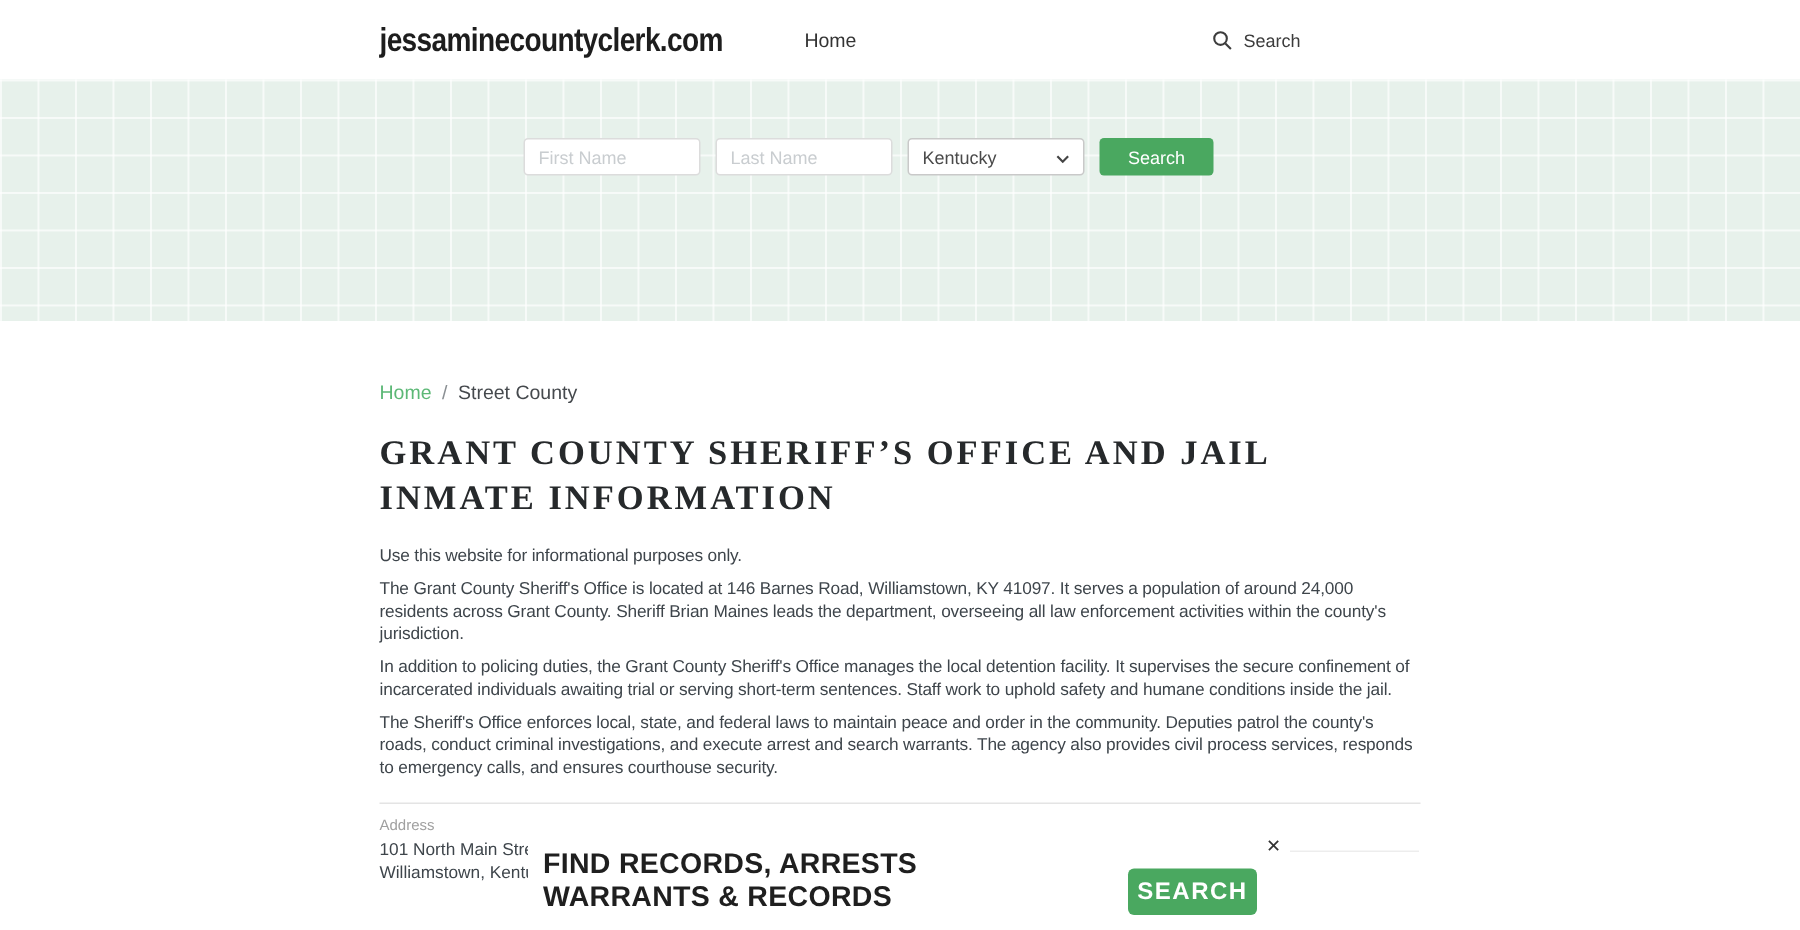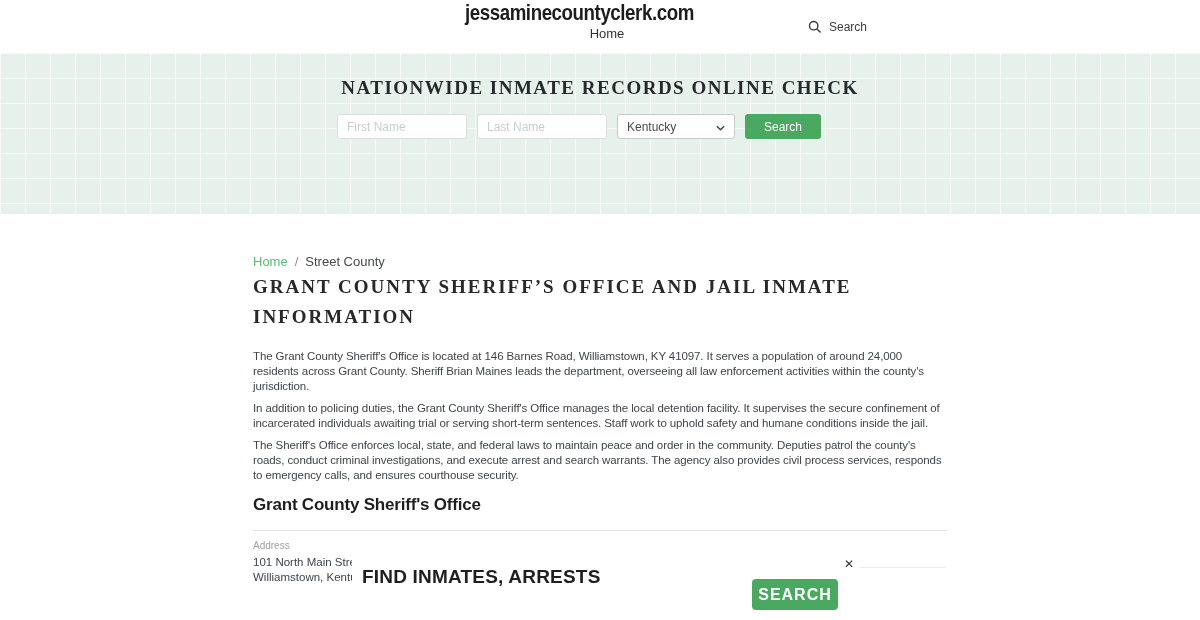--- a/index.html
+++ b/index.html
@@ -3,21 +3,21 @@
 <meta charset="utf-8">
 <style>
   * { box-sizing: border-box; }
   html,body { margin:0; padding:0; }
   body {
     width:1200px; height:620px; overflow:hidden; position:relative;
     background:#ffffff;
     font-family:"Liberation Sans", sans-serif;
     -webkit-font-smoothing:antialiased;
   }
-  .container { width:694px; margin:0 auto; position:relative;flex-direction:column; }
+  .container { width:694px; margin:0 auto; position:relative; }
 
   
   .site-header { height:53px; background:#fff; }
   .header-inner { height:53px; display:flex; align-items:center; }
   .logo {
     display:inline-block; font-weight:bold; font-size:22px; letter-spacing:-0.5px;
     color:#1d1d1d; text-decoration:none;
     transform:scaleX(.85); transform-origin:left center; white-space:nowrap;
   }
   .nav-home { margin-left:14px; font-size:13px; color:#333; text-decoration:none; }
@@ -39,43 +39,43 @@
   .hero-title {
     margin:0; font-family:"Liberation Serif", serif; font-weight:700;
     font-size:19px; letter-spacing:1.5px; color:#262a2c;
   }
   .hero-subtitle { margin:11px 0 0; font-size:13px; color:#3f464b; }
   .hero-form {
     margin-top:15px; display:flex; justify-content:center; align-items:center; gap:10px;
     transform:translateX(-21px);
   }
   .hero-form input {
-    width:130px; height:25px; border:1px solid #dcdcdc; border-radius:3px;
+    width:118px; height:25px; border:1px solid #dcdcdc; border-radius:3px;
     padding:0 9px; font-size:12px; color:#555; background:#fff; outline:none;
     font-family:"Liberation Sans", sans-serif;
   }
   .hero-form input::placeholder { color:#c9cdd0; }
   .state-select {
     width:118px; height:25px; border:1px solid #c9c9c9; border-radius:3px; background:#fff;
     display:flex; align-items:center; justify-content:space-between;
     padding:0 9px; font-size:12px; color:#4a4a4a; cursor:pointer;
   }
   .hero-search-btn {
     width:76px; height:25px; border:none; border-radius:3px; background:#4aa860;
     color:#fff; font-size:12px; cursor:pointer; font-family:"Liberation Sans", sans-serif;
   }
 
   
   main.container { padding-top:40px; }
   .breadcrumb { font-size:13px; color:#45494d; }
   .breadcrumb a { color:#5cb876; text-decoration:none; }
   .breadcrumb .sep { margin:0 7px; color:#8a8f93; }
   .page-heading {
-    margin:3px 0 0; font-family:"Liberation Serif", serif; font-weight:700;
-    font-size:19px; line-height:30px; letter-spacing:2px; color:#26292b;
+    margin:18px 0 0; font-family:"Liberation Serif", serif; font-weight:700;
+    font-size:23px; line-height:30px; letter-spacing:2px; color:#26292b;
   }
   .content p {
     margin:7px 0 0; font-size:11.5px; line-height:15px; letter-spacing:-0.1px; color:#3e454b;
   }
   .content p:first-of-type { margin-top:17px; }
   .office-heading { margin:12px 0 0; font-size:17px; letter-spacing:-0.2px; color:#1f1f1f; font-weight:bold; }
   .office-info { margin-top:15px; border-top:1px solid #e4e4e4; padding-top:9px; }
   .office-info .label { font-size:10px; color:#a0a0a0; margin-bottom:4px; }
   .office-info .line { font-size:11.5px; color:#3e454b; line-height:15px; white-space:nowrap; }
 
@@ -113,21 +113,20 @@
           <circle cx="6.5" cy="6.5" r="4.8"></circle>
           <line x1="10.2" y1="10.2" x2="14.4" y2="14.4"></line>
         </svg>
       </span>
       <span>Search</span>
     </div>
   </div>
 </header>
 
 <section class="hero">
-  <div class="hero-title">NATIONWIDE INMATE RECORDS ONLINE CHECK</div>
   <div class="hero-form">
     <input type="text" placeholder="First Name" style="">
     <input type="text" placeholder="Last Name" style="">
     <div class="state-select">
       <span>Kentucky</span>
       <span>
         <svg width="9" height="6" viewBox="0 0 10 6" fill="none" stroke="#444" stroke-width="1.6">
           <polyline points="1,1 5,5 9,1"></polyline>
         </svg>
       </span>
@@ -137,34 +136,35 @@
 </section>
 
 <main class="container">
   <div class="breadcrumb">
     <a href="#">Home</a><span class="sep">/</span><span>Street County</span>
   </div>
 
   <h1 class="page-heading">GRANT COUNTY SHERIFF’S OFFICE AND JAIL INMATE INFORMATION</h1>
 
   <div class="content">
+    <p>Use this website for informational purposes only.</p>
     <p>The Grant County Sheriff's Office is located at 146 Barnes Road, Williamstown, KY 41097. It serves a population of around 24,000 residents across Grant County. Sheriff Brian Maines leads the department, overseeing all law enforcement activities within the county's jurisdiction.</p>
     <p>In addition to policing duties, the Grant County Sheriff's Office manages the local detention facility. It supervises the secure confinement of incarcerated individuals awaiting trial or serving short-term sentences. Staff work to uphold safety and humane conditions inside the jail.</p>
     <p>The Sheriff's Office enforces local, state, and federal laws to maintain peace and order in the community. Deputies patrol the county's roads, conduct criminal investigations, and execute arrest and search warrants. The agency also provides civil process services, responds to emergency calls, and ensures courthouse security.</p>
   </div>
 
-  <h2 class="office-heading">Grant County Sheriff's Office</h2>
 
   <div class="office-info">
     <div class="label">Address</div>
     <div class="line">101 North Main Street</div>
     <div class="line">Williamstown, Kentucky</div>
   </div>
 </main>
 
 <div class="ad-overlay">
   <div class="ad-headline">
-    <span>FIND INMATES, ARRESTS</span>
+    <span>FIND RECORDS, ARRESTS</span>
+    <span>WARRANTS &amp; RECORDS</span>
   </div>
   <button class="ad-search-btn">SEARCH</button>
   <span class="ad-close">✕</span>
   <div class="ad-divider"></div>
 </div>
 
 </body></html>

